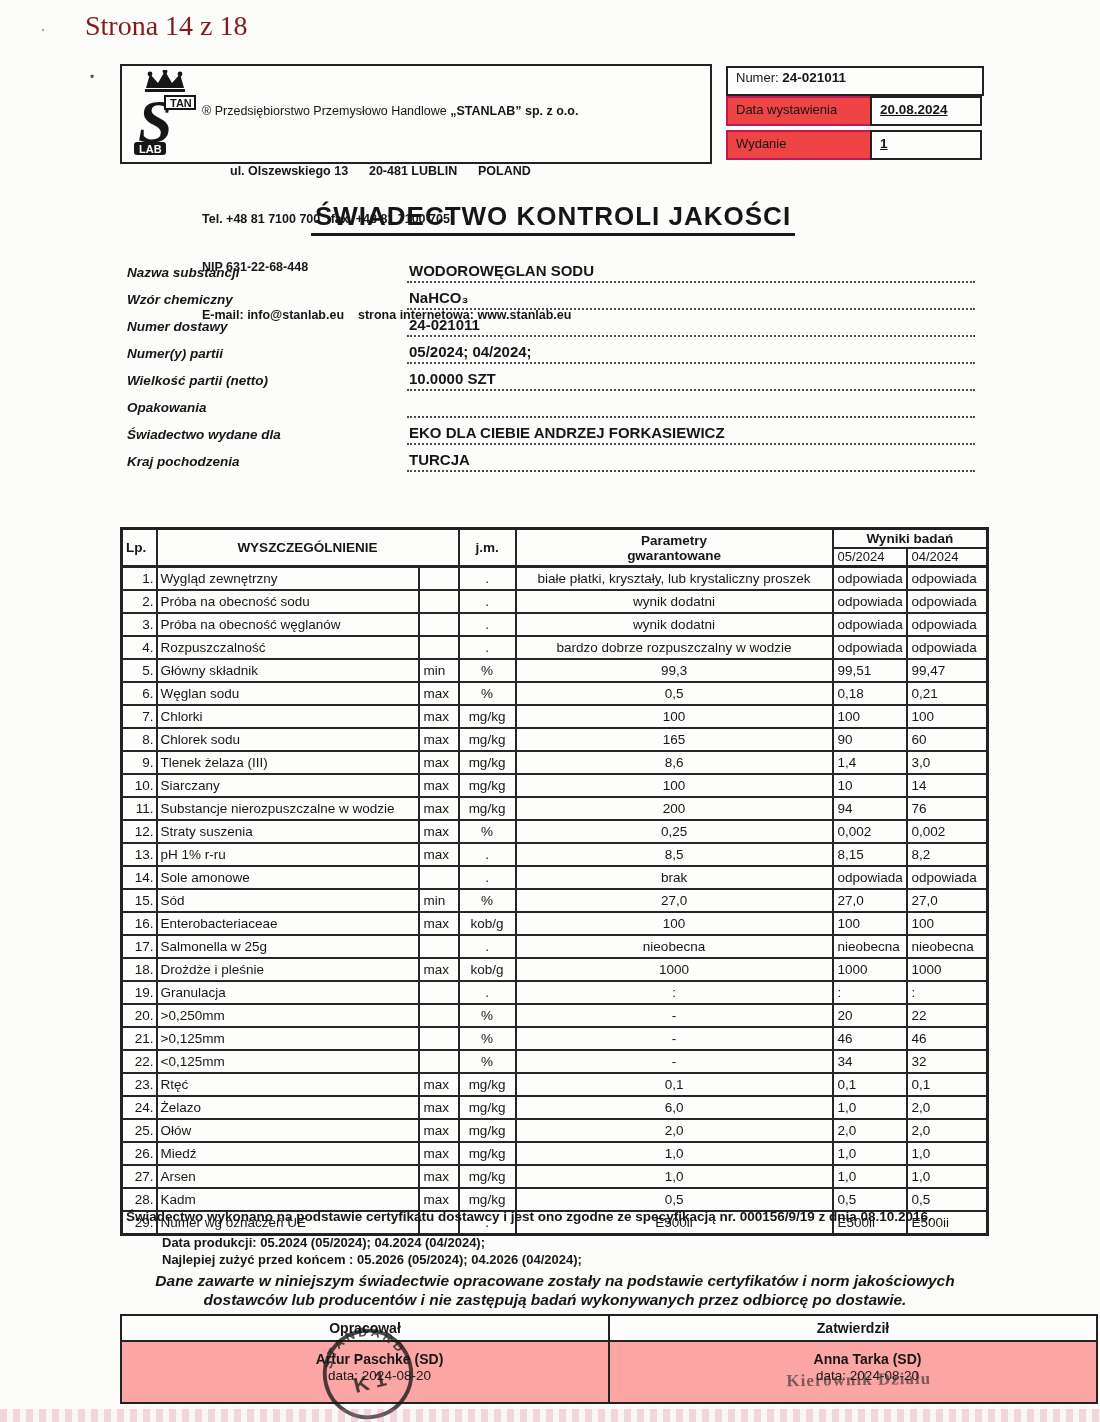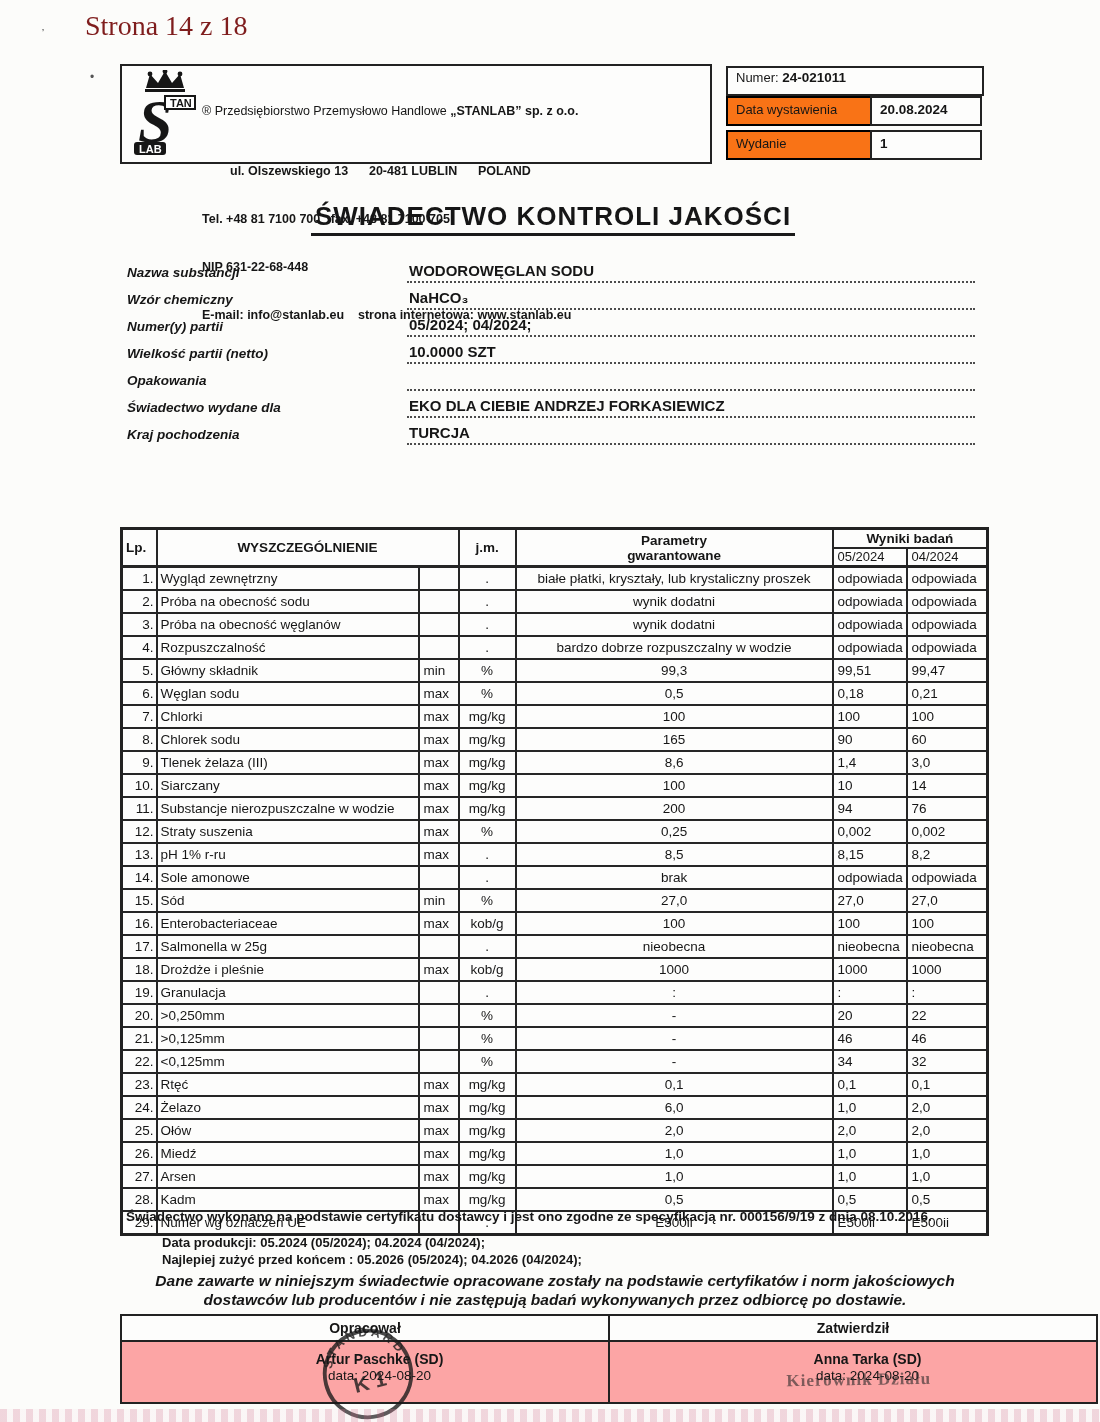--- a/index.html
+++ b/index.html
@@ -14,22 +14,22 @@
   
   .lh-box{left:120px;top:64px;width:588px;height:96px;border:2px solid #222;background:#fdfdfc;}
   .logo-svg{position:absolute;left:10px;top:4px;}
   .lh-text{position:absolute;left:80px;top:5px;font-size:12.5px;font-weight:bold;white-space:pre;line-height:16px;}
   .lh-line1{font-weight:normal;margin-bottom:12px;}
   .lh-line1 b{font-weight:bold;}
   .lh-addr{margin-left:28px;}
 
   .num-box{left:726px;top:66px;width:246px;height:24px;border:2px solid #222;padding:2px 0 0 8px;font-size:13px;background:#fdfdfc;}
   .num-box b{font-size:13.5px;}
-  .kv-label{border:2px solid #000000;padding:4px 0 0 8px;font-size:13px;background:#f97316;}
-  .kv-value{border:2px solid #222;padding:4px 0 0 8px;font-size:13.5px;font-weight:bold;background:#fdfdfc;}
+  .kv-label{border:2px solid #be185d;padding:4px 0 0 8px;font-size:13px;background:#ef4444;}
+  .kv-value{border:2px solid #222;padding:4px 0 0 8px;font-size:13.5px;font-weight:bold;background:#fdfdfc;text-decoration:underline;}
   .dept-bar{left:120px;top:163px;width:862px;height:21px;border:2px solid #222;text-align:center;
             font-style:italic;font-size:13px;padding-top:3px;background:#fdfdfc;}
 
   .doc-title{left:120px;top:201px;width:866px;text-align:center;}
   .doc-title span{display:inline-block;font-size:26px;font-weight:bold;letter-spacing:1px;
                   border-bottom:3px solid #1a1a1a;padding:0 4px 1px 4px;}
 
   
   .fields{left:127px;top:256px;width:848px;}
   .f-row{display:flex;height:27px;align-items:flex-end;}
@@ -124,20 +124,24 @@
   </div>
 
   <div class="abs fields" id="fields">
       <div class="f-row">
         <div class="f-label">Nazwa substancji</div>
         <div class="f-value">WODOROWĘGLAN SODU</div>
       </div>
       <div class="f-row">
         <div class="f-label">Wzór chemiczny</div>
         <div class="f-value">NaHCO₃</div>
+      </div>
+      <div class="f-row">
+        <div class="f-label">Numer dostawy</div>
+        <div class="f-value">24-021011</div>
       </div>
       <div class="f-row">
         <div class="f-label">Numer(y) partii</div>
         <div class="f-value">05/2024; 04/2024;</div>
       </div>
       <div class="f-row">
         <div class="f-label">Wielkość partii (netto)</div>
         <div class="f-value">10.0000 SZT</div>
       </div>
       <div class="f-row">

